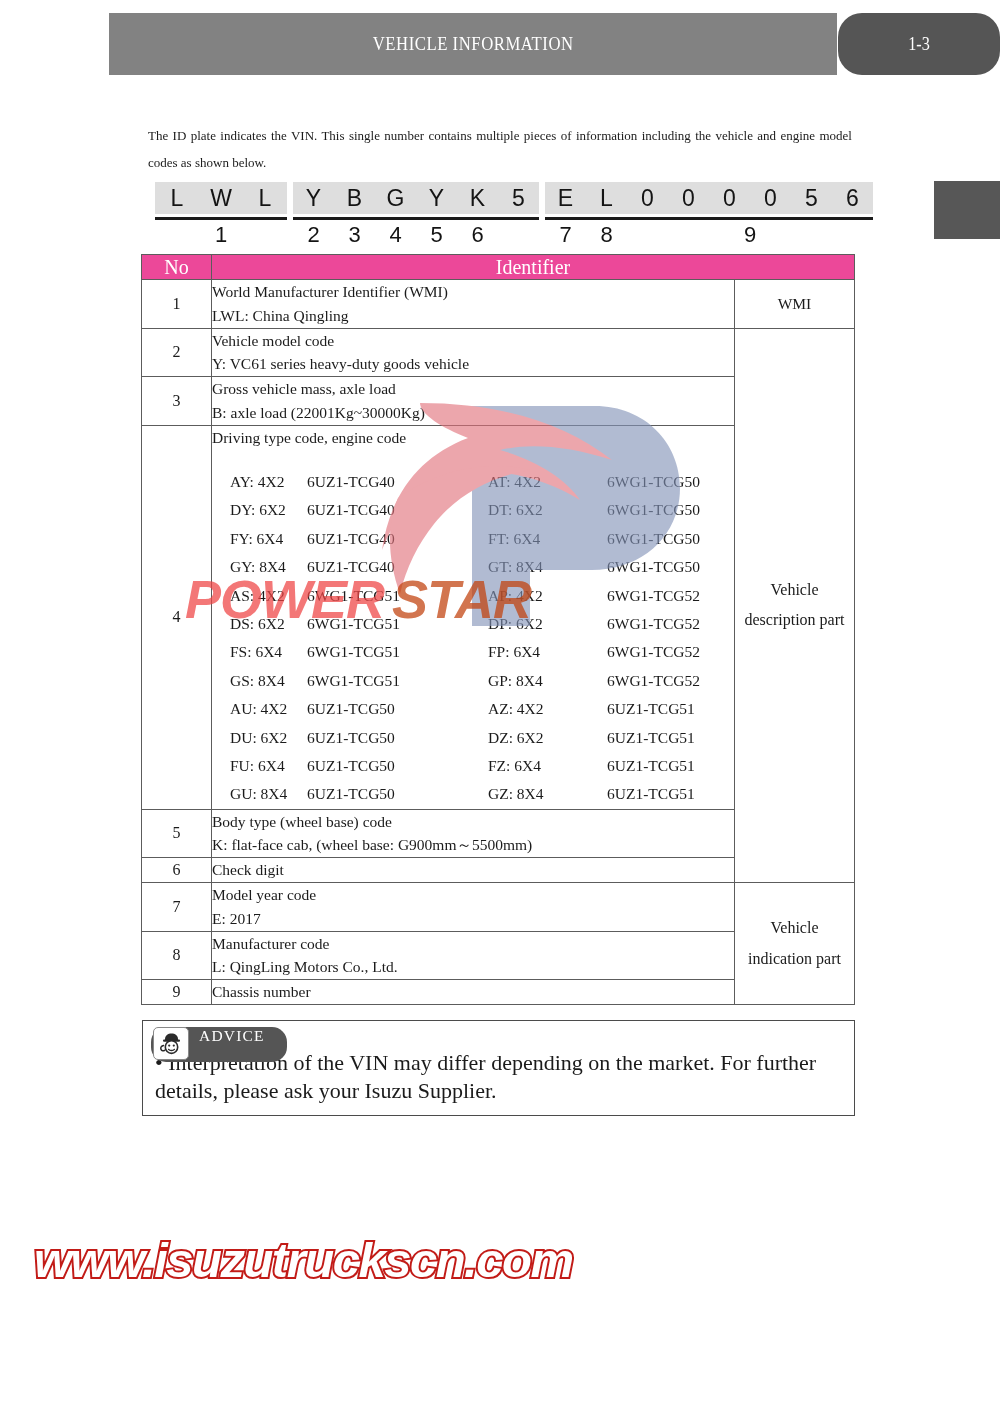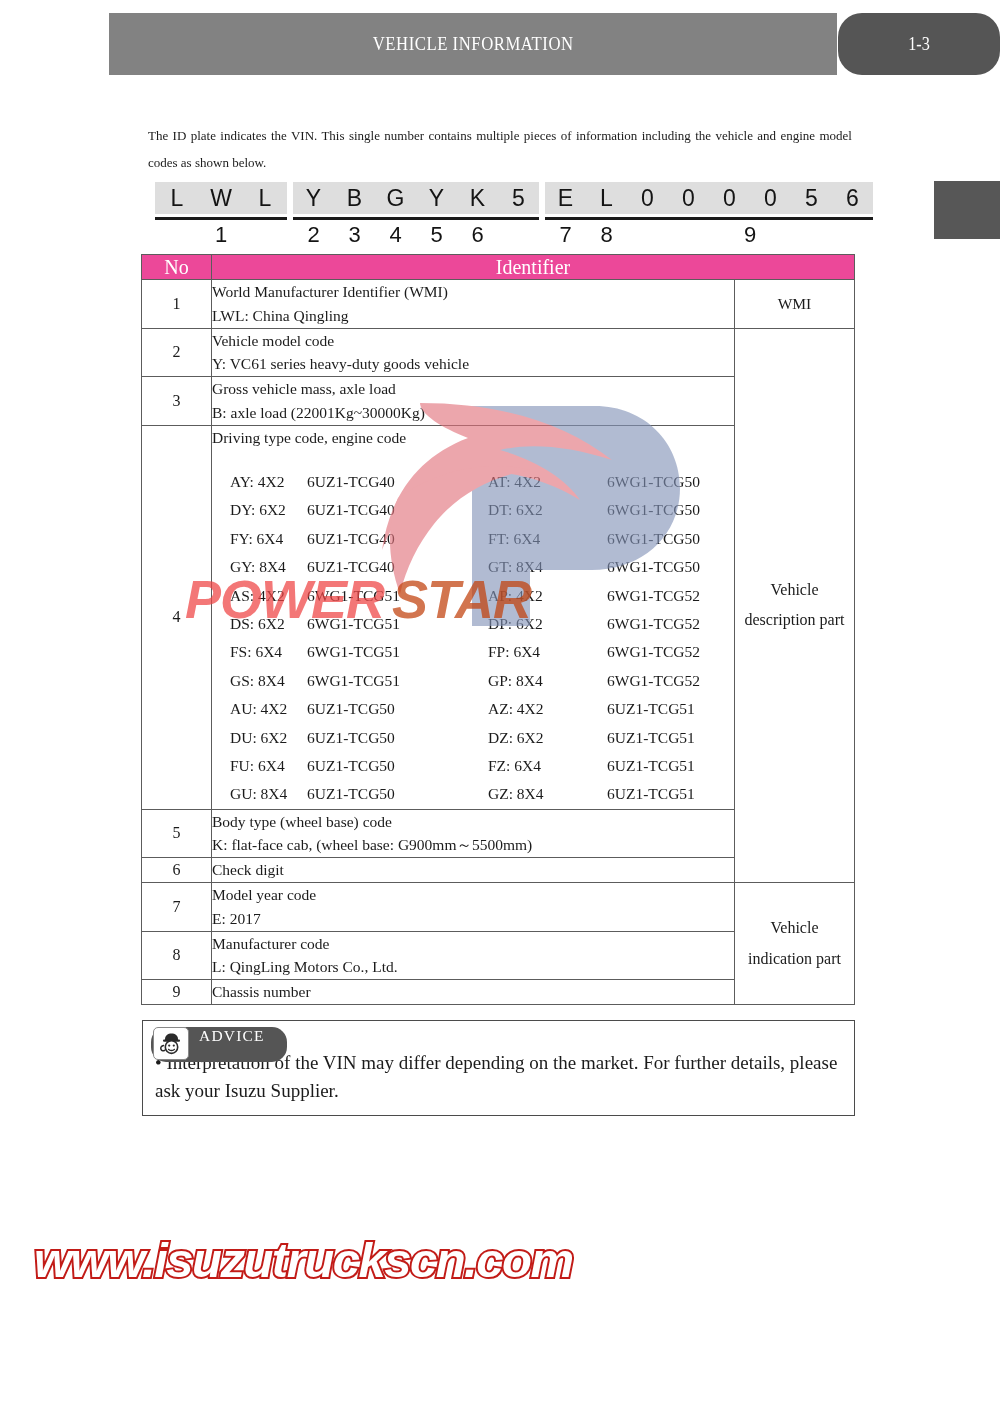--- a/index.html
+++ b/index.html
@@ -184,21 +184,21 @@
     margin: 0 10px 0 2px;
     display: flex; align-items: center; justify-content: center;
   }
   .advice-label {
     color: #ffffff;
     font-size: 15.5px;
     letter-spacing: 1.2px;
   }
   .advice-body {
     padding: 28px 14px 10px 12px;
-    font-size: 19px;
+    font-size: 22px;
     line-height: 28px;
   }
 
   
   .watermark {
     position: absolute;
     left: 380px; top: 398px;
     width: 320px; height: 230px;
     pointer-events: none;
     z-index: 5;

